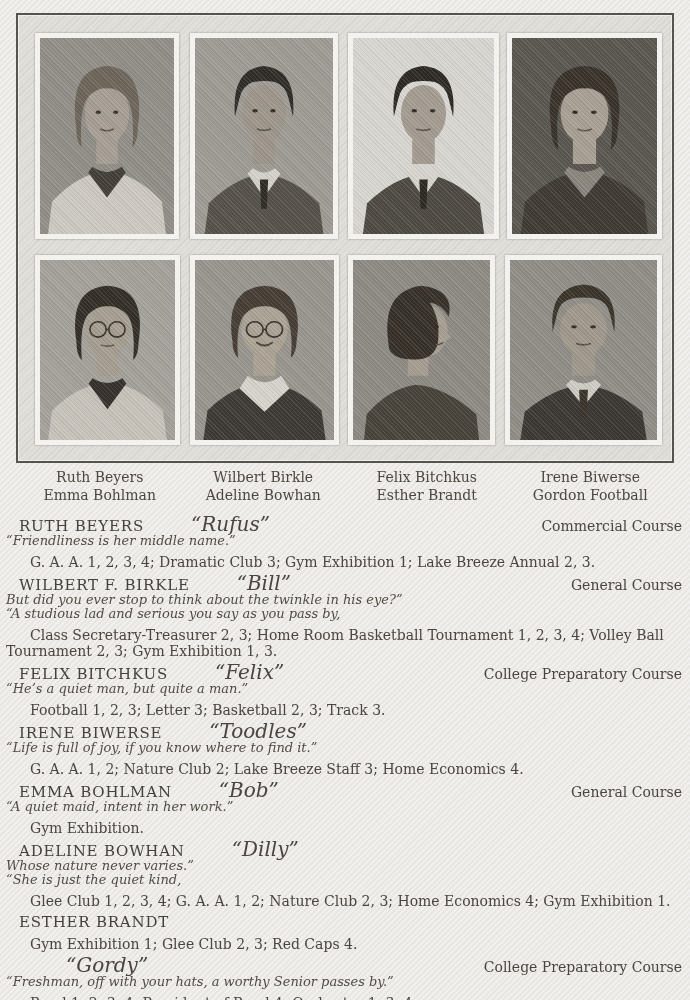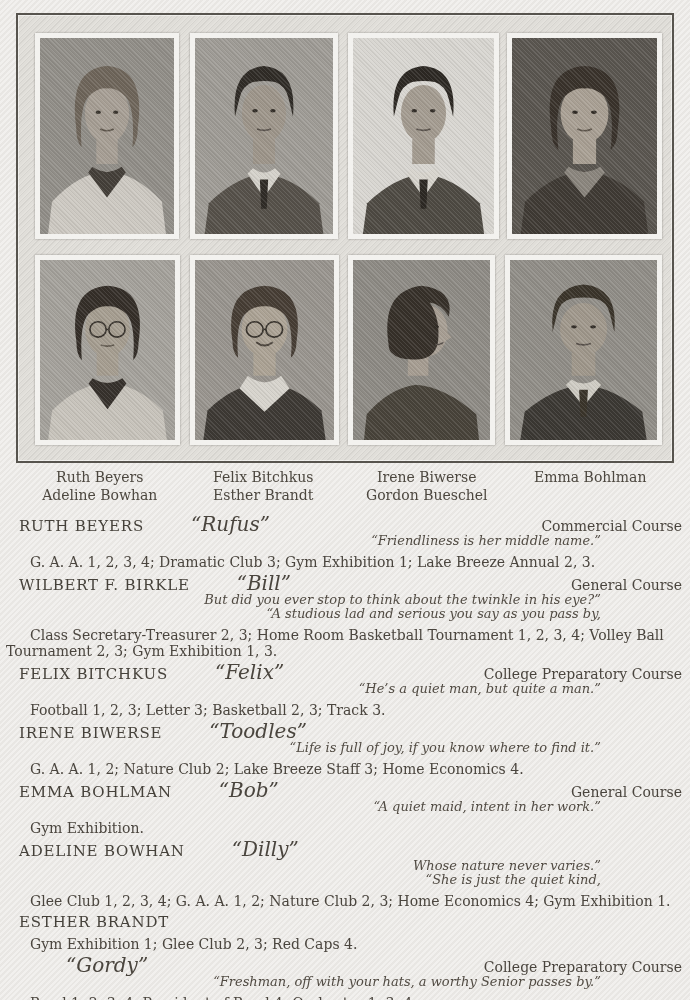--- a/index.html
+++ b/index.html
@@ -42,21 +42,21 @@
     display:grid;grid-template-columns:repeat(4,1fr);row-gap:1px;
     text-align:center;font-size:14px;line-height:17px;color:#4c473f;
   }
   
   .entries{position:absolute;top:516px;left:6px;right:8px;font-size:14px;}
   .entry{margin-bottom:5px;}
   .ehead{display:flex;align-items:baseline;padding-left:13px;line-height:16px;}
   .ename{font-size:15px;letter-spacing:.8px;white-space:nowrap;color:#45413a;}
   .enick{font-style:italic;margin-left:47px;font-size:20px;}
   .ecourse{margin-left:auto;font-size:14px;white-space:nowrap;}
-  .equote{font-style:italic;font-size:13px;line-height:14px;text-align:right;width:88%;color:#514b43;}
+  .equote{font-style:italic;font-size:13px;line-height:14px;text-align:left;width:88%;color:#514b43;}
   .eact{line-height:16px;text-indent:24px;margin-top:6px;}
 </style>
 </head>
 <body>
 
 <div class="frame">
 
   <div class="photo p1">
     <div class="pic" style="--bg:#918e88;--hair:#6d6459;--skin:#a69e94;--dress:#cdc9c2;--accent:#433e38">
       <svg viewBox="0 0 100 140" preserveAspectRatio="none">
@@ -185,26 +185,27 @@
         <ellipse cx="43.5" cy="52" rx="2" ry="1.2" fill="#332e28"></ellipse>
           <ellipse cx="56.5" cy="52" rx="2" ry="1.2" fill="#332e28"></ellipse>
         <path d="M45,65 Q50,67 55,65" stroke="#57504a" stroke-width="1.2" fill="none"></path>
       </svg>
     </div>
   </div>
 </div>
 
 <div class="caption">
   <span>Ruth Beyers</span>
+  <span>Wilbert Birkle</span>
   <span>Felix Bitchkus</span>
   <span>Irene Biwerse</span>
   <span>Emma Bohlman</span>
   <span>Adeline Bowhan</span>
   <span>Esther Brandt</span>
-  <span>Gordon Bueschel</span>
+  <span>Gordon Football</span>
 </div>
 
 <div class="entries">
 
   <div class="entry">
     <div class="ehead">
       <span class="ename">RUTH BEYERS</span>
       <span class="enick">“Rufus”</span>
       <span class="ecourse">Commercial Course</span>
     </div>

